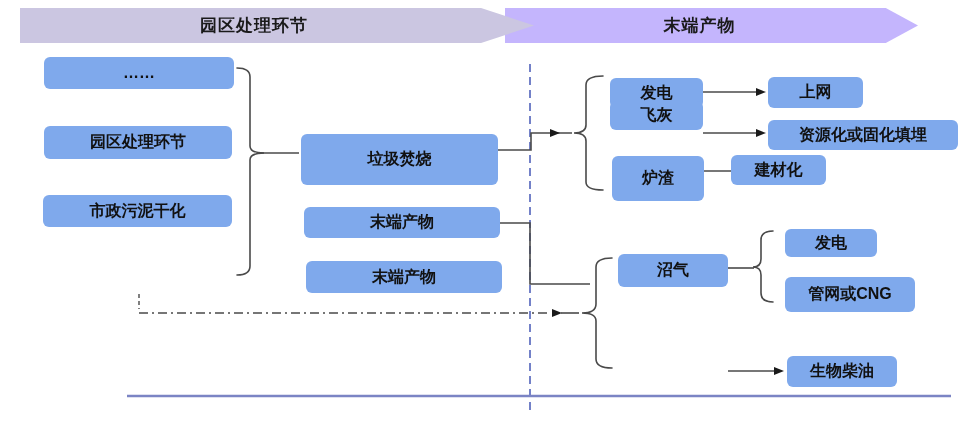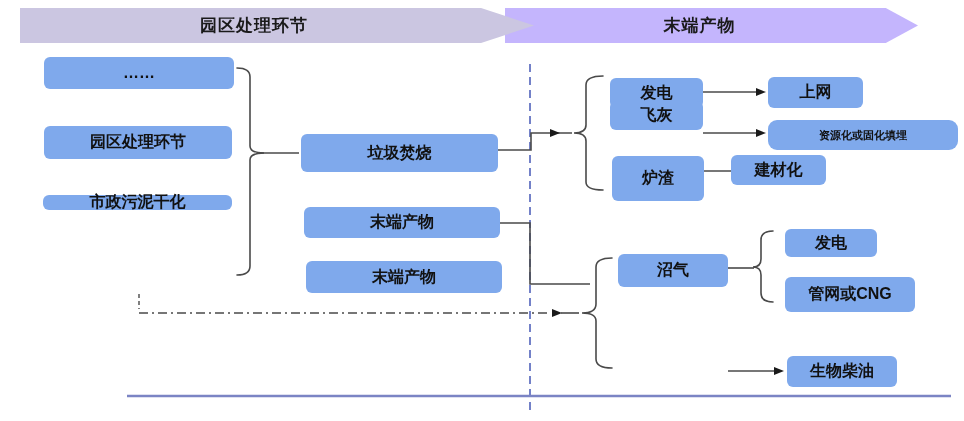--- a/index.html
+++ b/index.html
@@ -21,21 +21,21 @@
     left:505px;width:413px;background:#c4b5fd;
     clip-path:polygon(0 0,92.2% 0,100% 50%,92.2% 100%,0 100%);
     padding-right:24px;box-sizing:border-box;z-index:1;
   }
   .node{
     position:absolute;background:#7fa9ec;border-radius:6px;
     display:flex;align-items:center;justify-content:center;
     font-size:16px;font-weight:bold;color:#111111;z-index:3;
     white-space:nowrap;
   }
-  .node.small{font-size:11px;border-radius:9px;}
+  .node.small{font-size:16px;}
 </style>
 </head>
 <body>
 
 <div class="stage">
 
   <svg class="lines" viewBox="0 0 964 421">
 
     <path d="M530,64 L530,411" stroke="#7381c8" stroke-width="2" stroke-dasharray="8 5" fill="none"></path>
 
@@ -75,23 +75,23 @@
 
   <div class="banner banner-right">
     <span>末端产物</span>
   </div>
   <div class="banner banner-left">
     <span>园区处理环节</span>
   </div>
 
   <div class="node" style="left:44px;top:57px;width:190px;height:32px">……</div>
   <div class="node" style="left:44px;top:126px;width:188px;height:33px">园区处理环节</div>
-  <div class="node" style="left:43px;top:195px;width:189px;height:15px">市政污泥干化</div>
+  <div class="node" style="left:43px;top:195px;width:189px;height:32px">市政污泥干化</div>
 
-  <div class="node" style="left:301px;top:134px;width:197px;height:38px">垃圾焚烧</div>
+  <div class="node" style="left:301px;top:134px;width:197px;height:51px">垃圾焚烧</div>
   <div class="node" style="left:304px;top:207px;width:196px;height:31px">末端产物</div>
   <div class="node" style="left:306px;top:261px;width:196px;height:32px">末端产物</div>
 
   <div class="node" style="left:610px;top:78px;width:93px;height:30px">发电</div>
   <div class="node" style="left:768px;top:77px;width:95px;height:31px">上网</div>
   <div class="node" style="left:610px;top:101px;width:93px;height:29px">飞灰</div>
   <div class="node small" style="left:768px;top:120px;width:190px;height:30px">资源化或固化填埋</div>
   <div class="node" style="left:612px;top:156px;width:92px;height:45px">炉渣</div>
   <div class="node" style="left:731px;top:155px;width:95px;height:30px">建材化</div>
 

